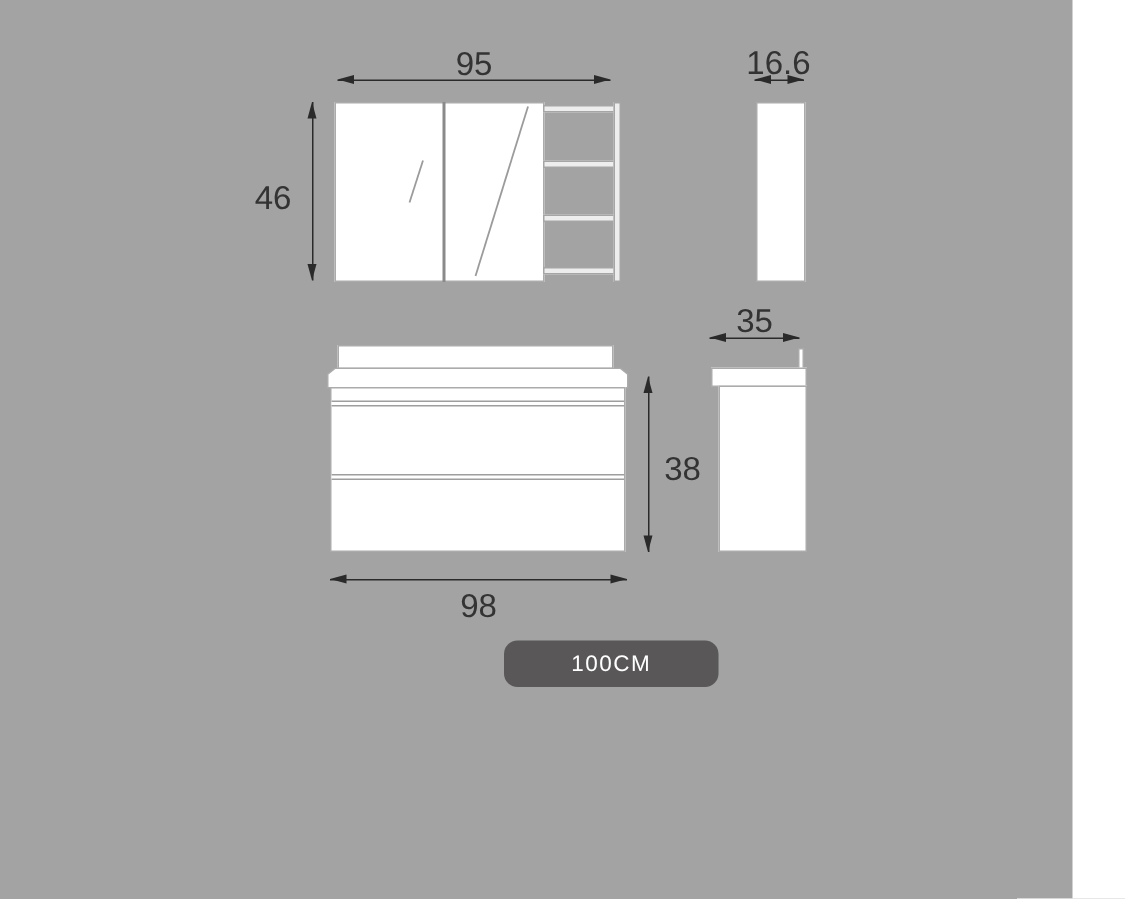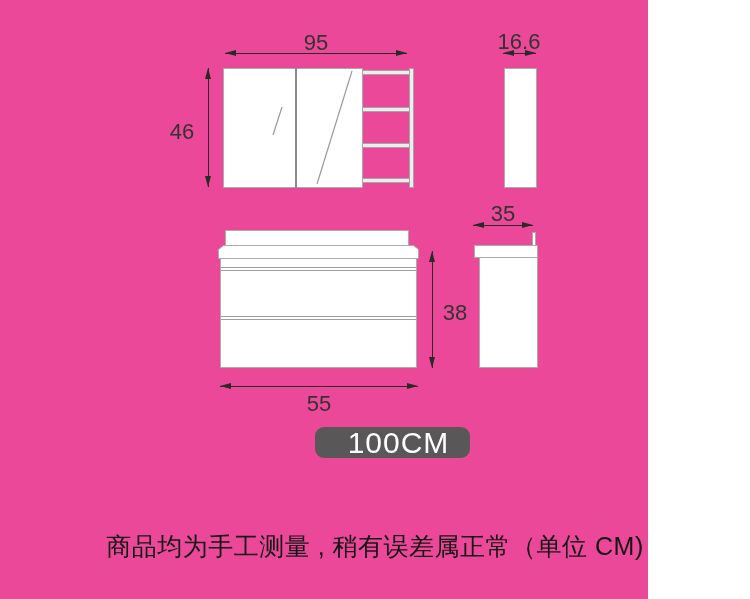--- a/index.html
+++ b/index.html
@@ -1,17 +1,17 @@
 <!DOCTYPE html>
 <html><head>
 <meta charset="utf-8">
 <style>
   html,body { margin:0; padding:0; background:#ffffff; }
   .canvas {
-    position:relative; width:648px; height:599px; background:#ec4899;
+    position:relative; width:715px; height:599px; background:#a3a3a3;
     font-family:"Liberation Sans", sans-serif; overflow:hidden;
     -webkit-font-smoothing:antialiased;
   }
 
   
   .box { position:absolute; border:1px solid #ababab; background:#ffffff; box-sizing:border-box; }
 
   #mirror-doors      { left:223px; top:68px;  width:140px; height:120px; }
   #mirror-divider    { position:absolute; left:295px; top:68px; width:0; height:120px; border-left:2px solid #8a8a8a; }
   #mirror-marks      { position:absolute; left:223px; top:68px; }
@@ -55,24 +55,24 @@
   .dim-label { position:absolute; font-size:22px; color:#333333; text-align:center; line-height:1; white-space:nowrap; }
   #dim-mf-w-label { left:225px; top:32px;  width:182px; }
   #dim-mf-h-label { left:162px; top:121px; width:40px; }
   #dim-ms-w-label { left:487px; top:31px;  width:64px; }
   #dim-vf-w-label { left:220px; top:393px; width:198px; }
   #dim-vf-h-label { left:438px; top:302px; width:34px; }
   #dim-vs-w-label { left:473px; top:203px; width:60px; }
 
   
   #size-badge {
-    position:absolute; left:315px; top:427px; width:143px; height:31px;
+    position:absolute; left:336px; top:427px; width:143px; height:31px;
     background:#595757; border-radius:9px; color:#ffffff;
     display:flex; align-items:center; justify-content:center;
-    font-size:30px; letter-spacing:1px;padding-left:12px;
+    font-size:15px; letter-spacing:1px;
   }
 
   
   #footer-note {
     position:absolute; left:0; top:530px; width:750px;
     text-align:center; font-size:25px; color:#141414; letter-spacing:0.5px;
   }
 </style>
 </head>
 <body>
@@ -111,28 +111,27 @@
       <path d="M0.5,13.5 L0.5,4.5 L5.5,0.5 L195.5,0.5 L200.5,4.5 L200.5,13.5 Z" fill="#ffffff" stroke="#ababab" stroke-width="1"></path>
     </svg>
     <div class="box" id="vanity-body"></div>
     <div class="drawer-line" id="drawer-line-1"></div>
     <div class="drawer-line" id="drawer-line-2"></div>
 
     <div class="dim-label" id="dim-vf-h-label">38</div>
     <div class="dim-v" id="dim-vf-h-line"></div>
 
     <div class="dim-h" id="dim-vf-w-line"></div>
-    <div class="dim-label" id="dim-vf-w-label">55</div>
+    <div class="dim-label" id="dim-vf-w-label">98</div>
   </div>
 
   <div>
     <div class="dim-label" id="dim-vs-w-label">35</div>
     <div class="dim-h" id="dim-vs-w-line"></div>
     <div class="box" id="vs-backsplash"></div>
     <div class="box" id="vs-counter"></div>
     <div class="box" id="vs-body"></div>
   </div>
 
   <div id="size-badge">100CM</div>
 
-  <div id="footer-note">商品均为手工测量 , 稍有误差属正常（单位 CM)</div>
 
 </div>
 
 </body></html>

